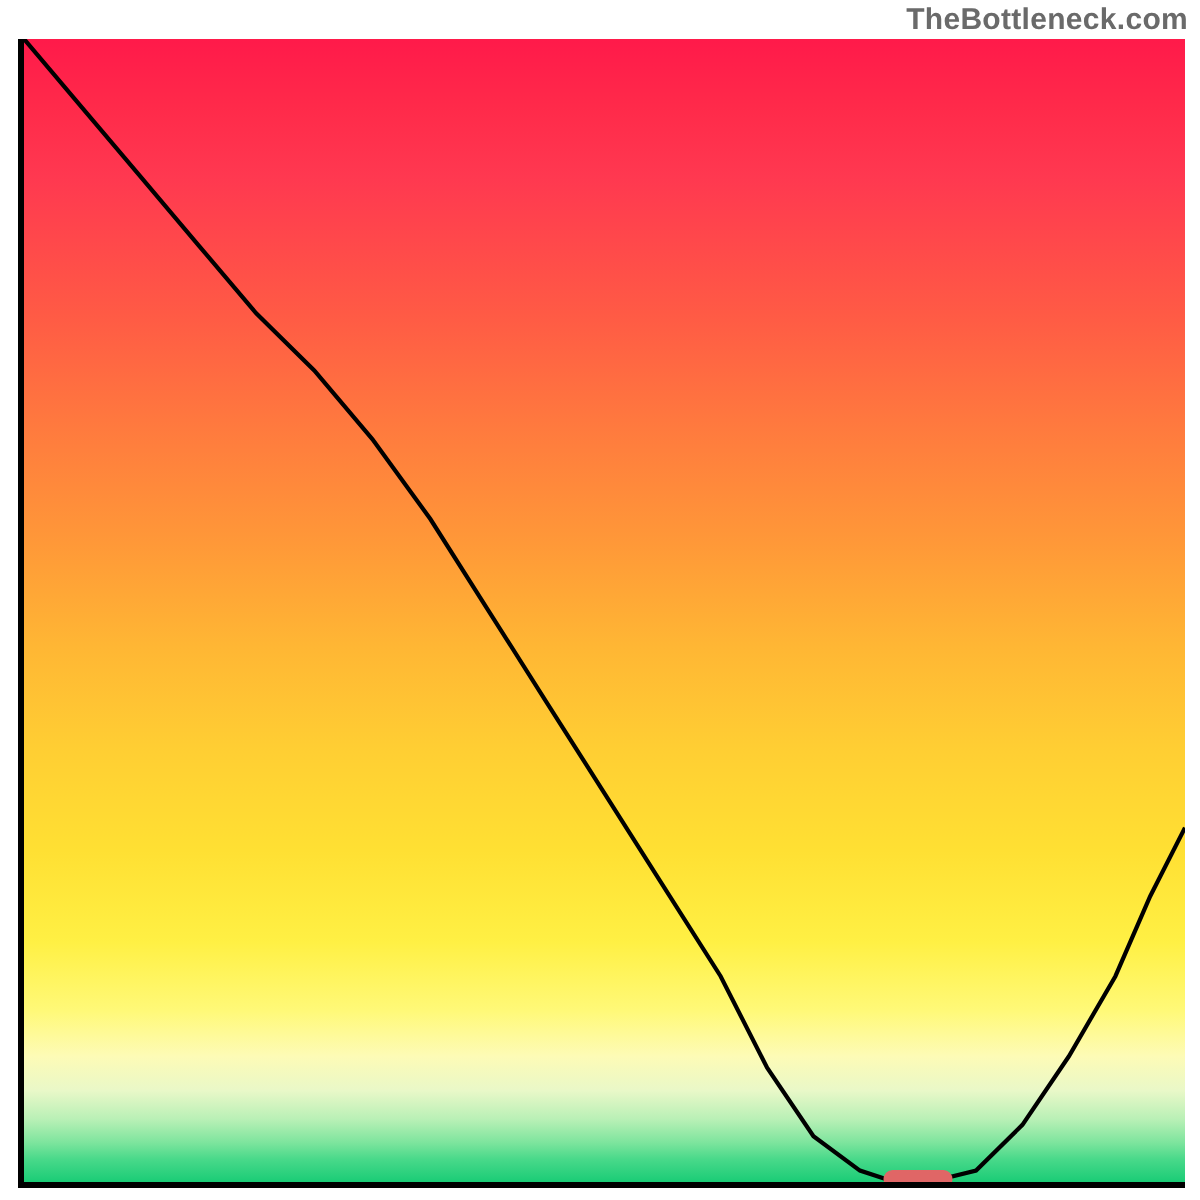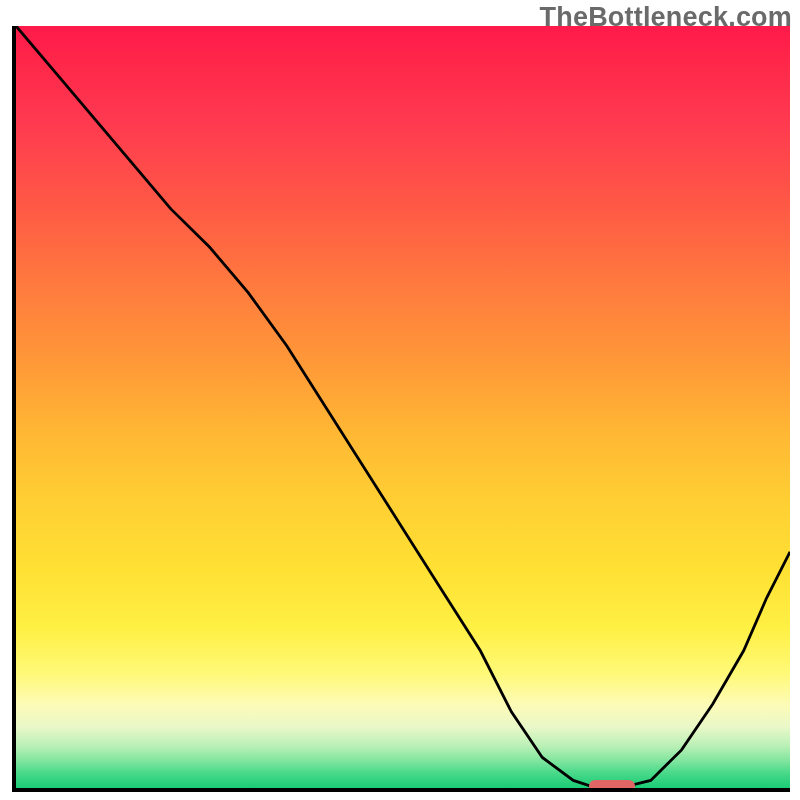--- a/index.html
+++ b/index.html
@@ -8,21 +8,21 @@
     width: 800px;
     height: 800px;
     background: #ffffff;
     font-family: Arial, Helvetica, sans-serif;
     position: relative;
   }
   .watermark {
     position: absolute;
     top: 2px;
     right: 8px;
-    font-size: 27px;
+    font-size: 20px;
     font-weight: bold;
     color: #6a6a6a;
     letter-spacing: 0.2px;
   }
   .plot-frame {
     position: absolute;
     left: 12px;
     top: 26px;
     width: 778px;
     height: 766px;

